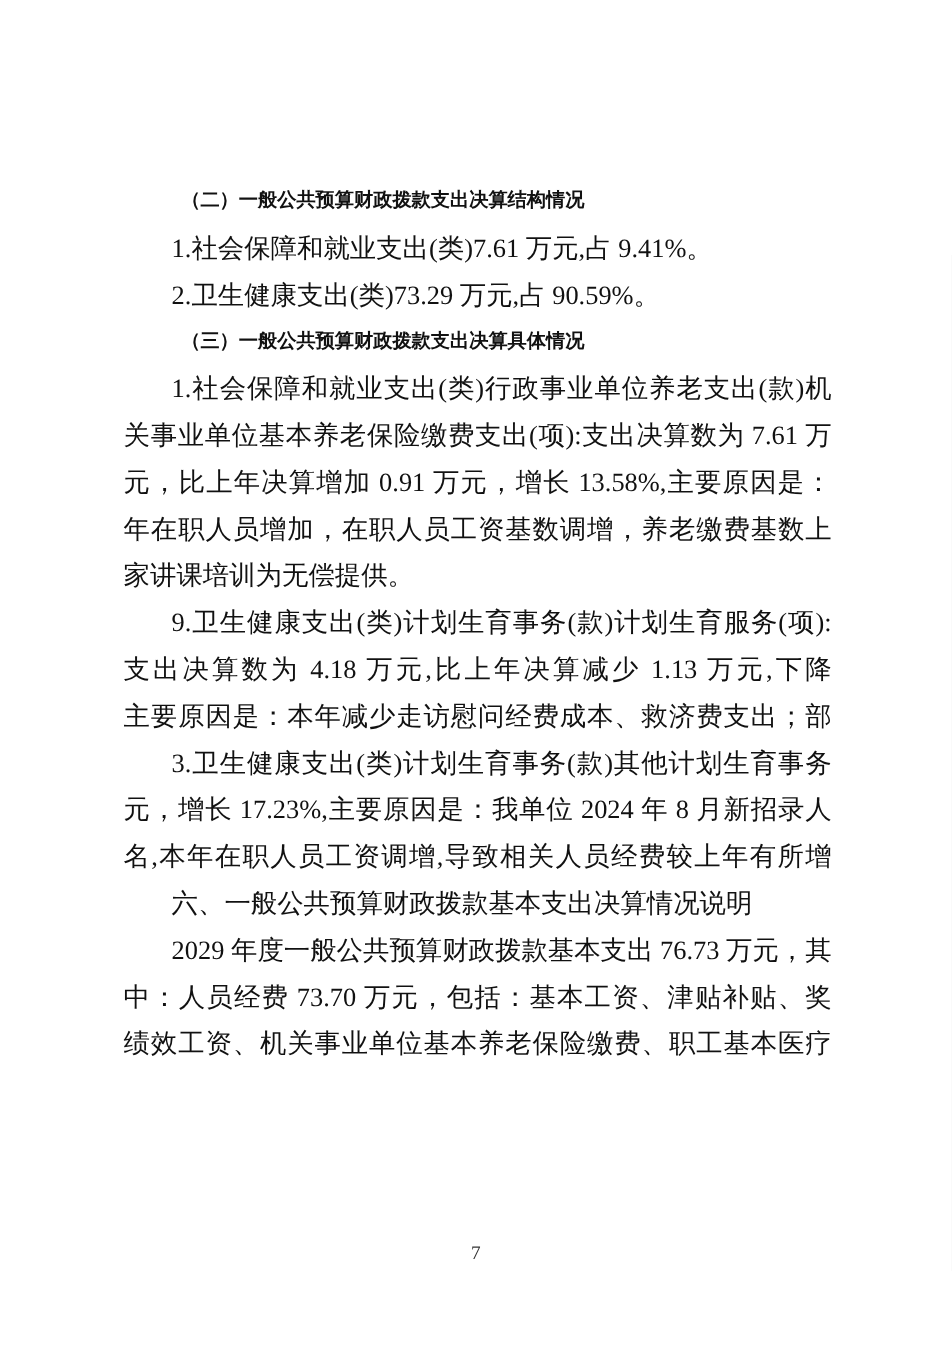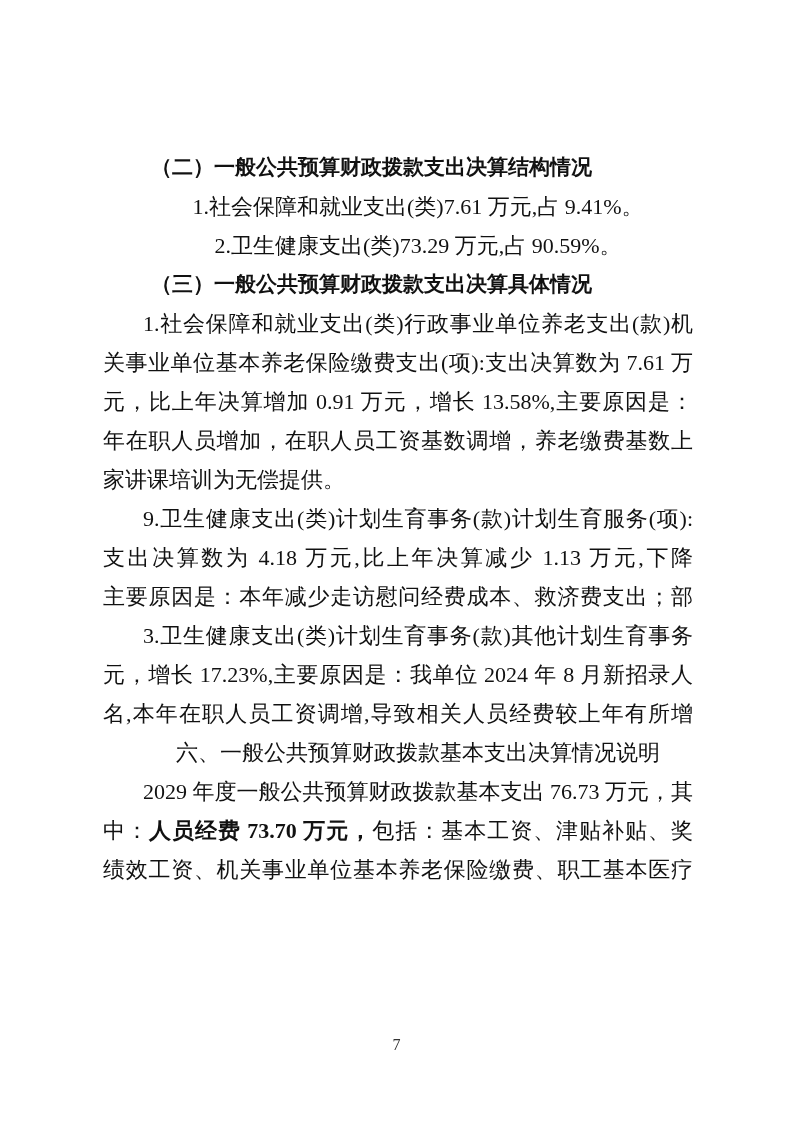--- a/index.html
+++ b/index.html
@@ -23,31 +23,31 @@
   .ln {
     height: 39px;
     line-height: 39px;
     font-size: 22px;
     white-space: normal;
     overflow: hidden;
   }
   
   .hd {
     font-weight: 700;
-    font-size: 21px;
+    font-size: 16px;
     text-indent: 48px;
   }
   
-  .ind { text-indent: 40px; text-align: center; }
+  .ind { text-indent: 40px; }
   
   .j {
     text-align: justify;
     text-align-last: justify;
   }
-  .b { font-weight: 700; }
+  .b { font-weight: 400; }
   .footer {
     position: absolute;
     left: 0; top: 1036px;
     width: 100%;
     text-align: center;
     font-size: 16px;
     color: #333333;
   }
 </style>
 </head>

